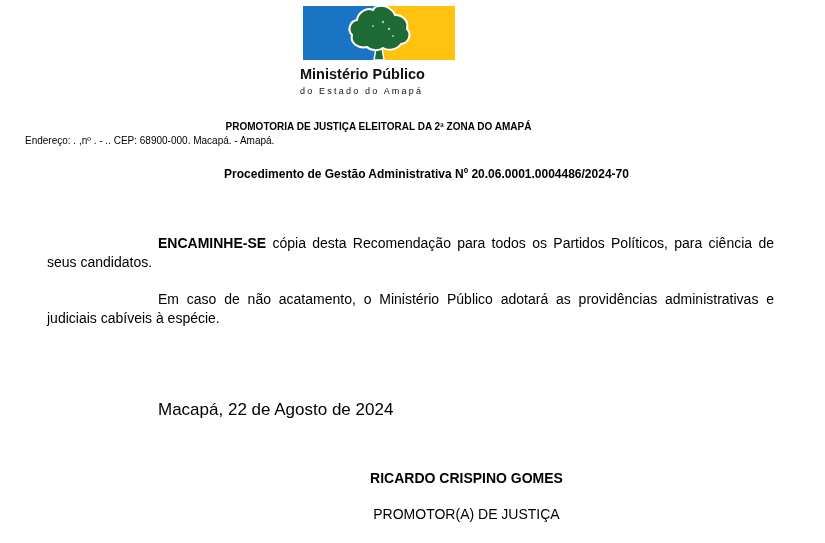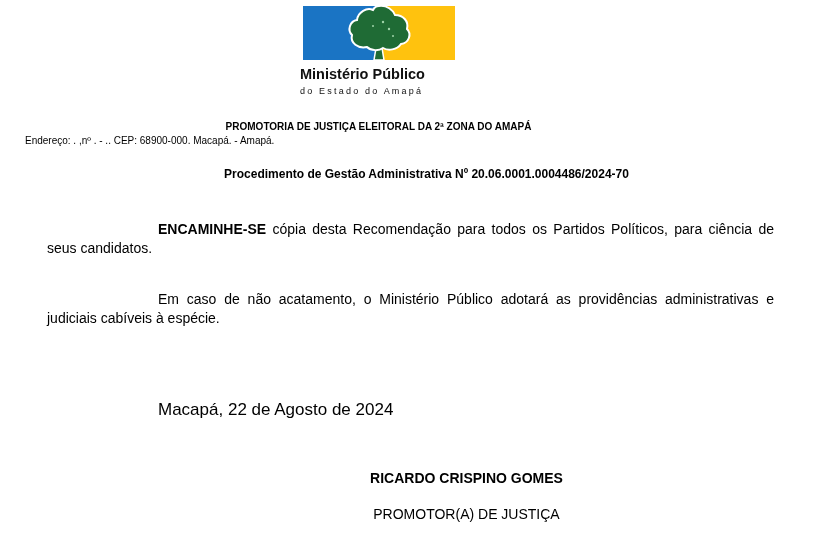--- a/index.html
+++ b/index.html
@@ -8,21 +8,21 @@
     .logo { left: 303px; top: 4px; width: 152px; height: 58px; }
     .logo .blue { position: absolute; left: 0; top: 2px; width: 76px; height: 54px; background: #1a74c4; }
     .logo .yellow { position: absolute; left: 76px; top: 2px; width: 76px; height: 54px; background: #ffc20e; }
     .logo svg { position: absolute; left: 40px; top: 0; }
     .mp-title { left: 300px; top: 66px; width: 160px; text-align: left; font-weight: bold; font-size: 14.5px; color: #111; }
     .mp-sub { left: 300px; top: 86px; width: 160px; text-align: left; font-size: 9px; letter-spacing: 2.2px; color: #111; }
     .prom { left: 0; width: 757px; top: 121px; text-align: center; font-weight: bold; font-size: 10px; }
     .addr { left: 0; width: 757px; top: 135px; text-align: left; font-size: 10px; padding-left: 25px; }
     .proc { left: 0; width: 757px; top: 167px; text-align: center; font-weight: bold; font-size: 12px; margin-left: 48px; }
     .para { left: 47px; width: 727px; font-size: 14px; line-height: 19px; text-align: justify; text-indent: 111px; }
-    .p1 { top: 220px; }
+    .p1 { top: 234px; }
     .p2 { top: 290px; text-align-last: left; }
     .p1 { text-align-last: left; }
     .date { left: 158px; top: 400px; font-size: 17px; }
     .sign-name { left: 0; width: 933px; top: 470px; text-align: center; font-weight: bold; font-size: 14px; }
     .sign-role { left: 0; width: 933px; top: 506px; text-align: center; font-size: 14px; }
   </style>
 </head>
 <body>
 
 <div class="abs logo">

